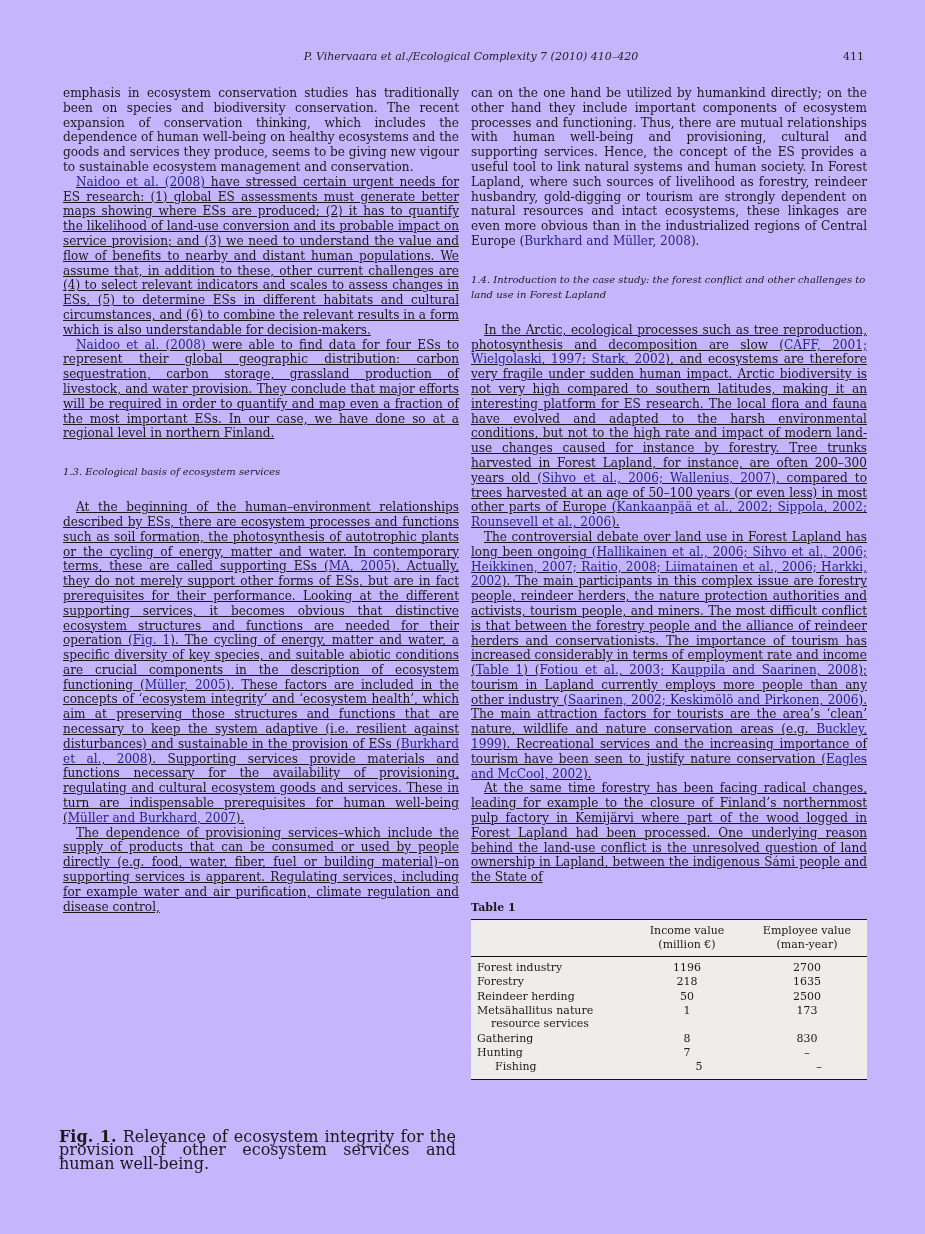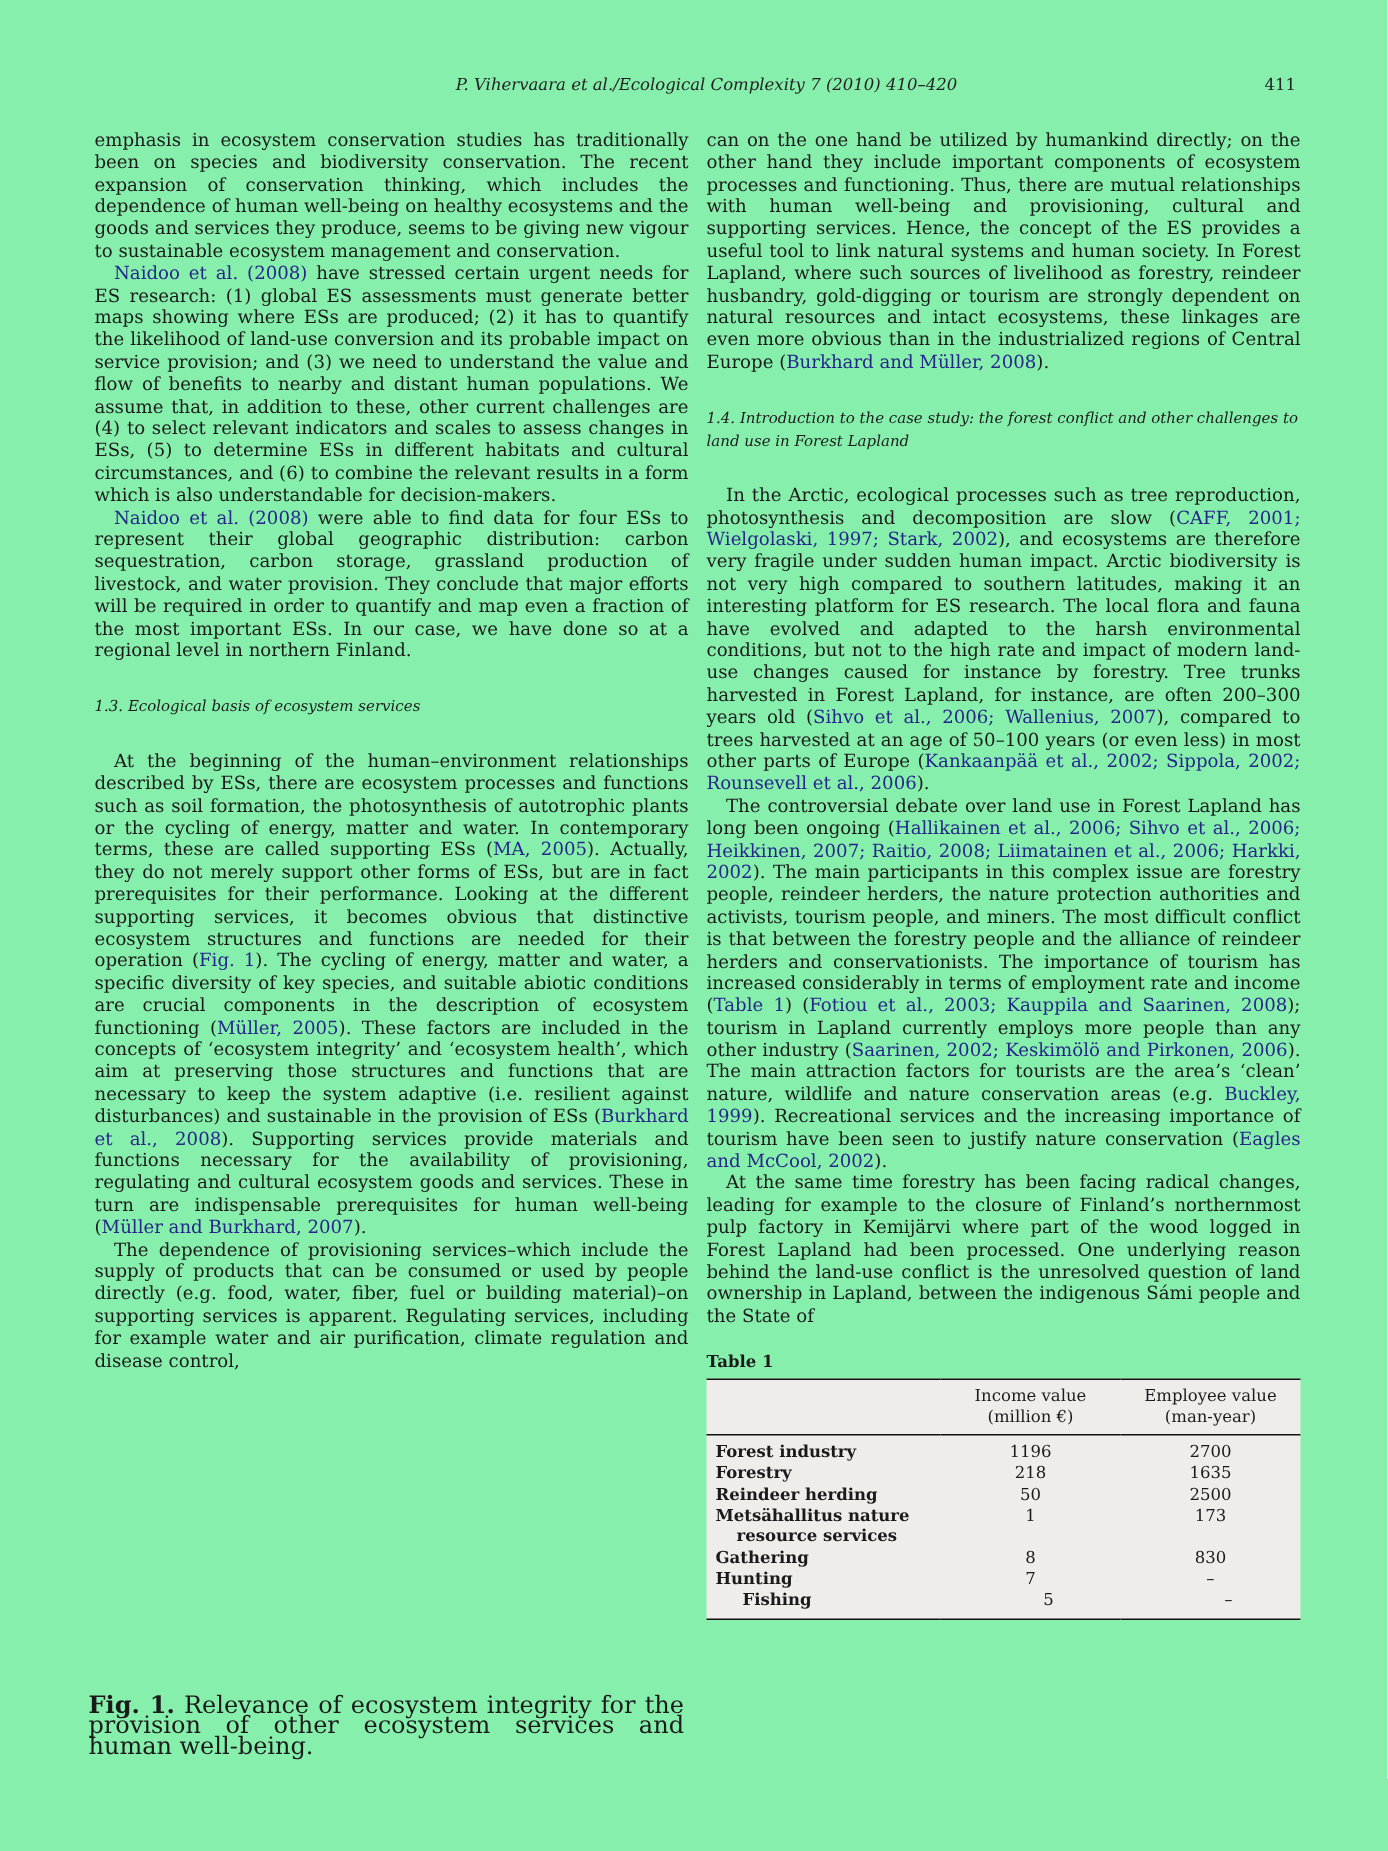--- a/index.html
+++ b/index.html
@@ -1,20 +1,20 @@
 <!DOCTYPE html>
 <html><head>
 <meta charset="utf-8">
 <style>
   html, body { margin: 0; padding: 0; background: #ffffff; }
   .page {
     position: relative;
     width: 925px;
     height: 1234px;
-    background: #86efac;
+    background: #c4b5fd;
     font-family: "DejaVu Serif", "Liberation Serif", serif;
     color: #1a1a1a;
     overflow: hidden;
   }
   .running-head {
     position: absolute;
     top: 50px;
     left: 63px;
     width: 816px;
     font-size: 11px;
@@ -42,21 +42,21 @@
     gap: 12px;
   }
   .col { width: 396px; }
   .body-p {
     margin: 0;
     font-size: 12.1px;
     line-height: 14.8px;
     text-align: justify;
     text-justify: inter-word;
   }
-  .indent { text-indent: 13px; }
+  .indent { text-indent: 13px; text-decoration: underline; }
   .section-heading {
     font-size: 10px;
     line-height: 15px;
     font-style: italic;
     font-weight: normal;
     margin: 23px 0 21px 0;
     text-align: left;
   }
   .cite-link { color: #26268a; }
   .bold { font-weight: bold; }
@@ -97,21 +97,20 @@
   }
   table.data-table td.name {
     text-align: left;
     padding-left: 6px;
     padding-right: 10px;
   }
   table.data-table td.name .hang {
     display: block;
     padding-left: 14px;
     text-indent: -14px;
-    font-weight: bold;
   }
   table.data-table td.num { text-align: center; width: 30%; }
   table.data-table tbody tr:first-child td { padding-top: 4px; }
   table.data-table tbody tr:last-child td { padding-bottom: 5px; padding-left: 24px; }
 
   .fig-caption {
     position: absolute;
     left: 59px;
     top: 1130px;
     width: 397px;

